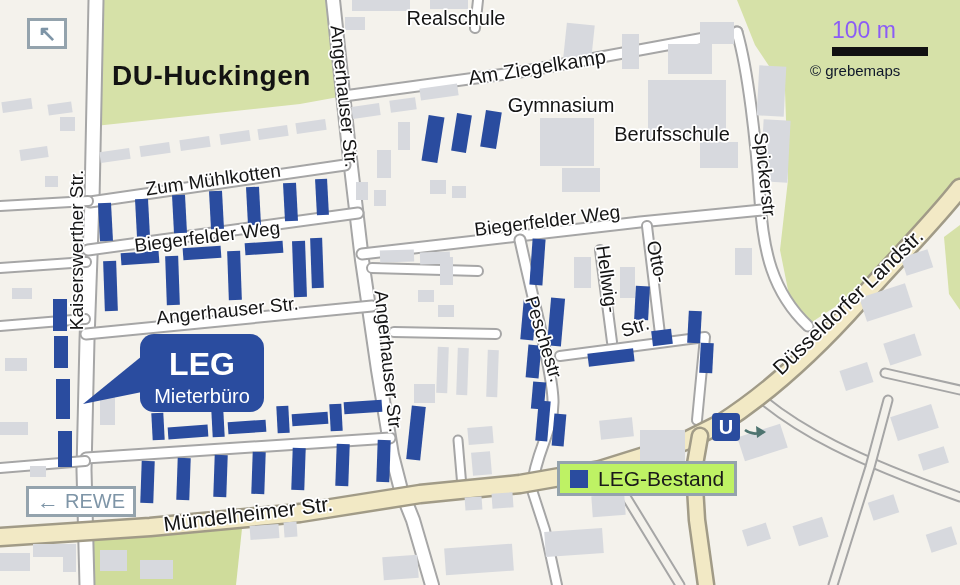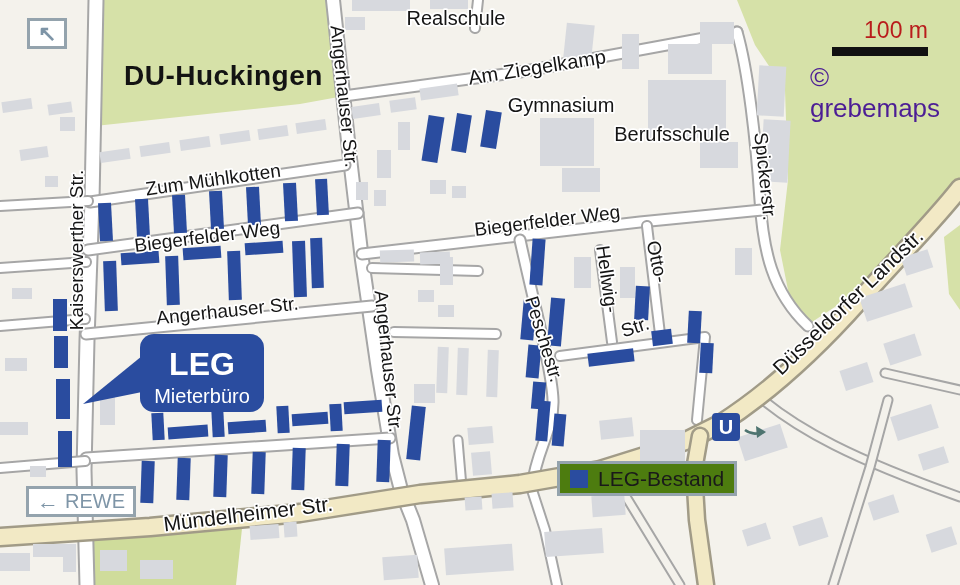--- a/index.html
+++ b/index.html
@@ -6,29 +6,29 @@
   .stage{position:relative;width:960px;height:585px;overflow:hidden;background:#f4f2ec;
          font-family:"Liberation Sans",sans-serif;}
   .stage svg{position:absolute;left:0;top:0;}
   .maplabel{font-family:"Liberation Sans",sans-serif;fill:#151515;stroke:#ffffff;stroke-width:3.5px;
             paint-order:stroke;stroke-linejoin:round;text-anchor:middle;}
   .callout-text{font-family:"Liberation Sans",sans-serif;fill:#ffffff;text-anchor:middle;}
   .ov{position:absolute;box-sizing:border-box;}
   .sign{display:flex;align-items:center;gap:6px;background:#ffffff;border:3px solid #94a3ad;
         color:#7e95a7;padding:0 8px;height:31px;font-size:20px;white-space:nowrap;}
   .sign .arr{font-weight:bold;font-size:22px;line-height:1;}
-  .legend{display:flex;align-items:center;gap:10px;background:#4d7c0f;border:3px solid #94a3ad;
+  .legend{display:flex;align-items:center;gap:10px;background:#bef264;border:3px solid #94a3ad;
           color:#1a1a1a;padding:0 10px;height:35px;font-size:21px;white-space:nowrap;}
   .legend .swatch{width:18px;height:18px;display:inline-block;}
   .ubadge{width:28px;height:28px;color:#fff;font-weight:bold;font-size:20px;text-align:center;
           line-height:28px;border-radius:4px;}
-  .scale-label{width:96px;text-align:right;font-size:23px;color:#b91c1c;}
+  .scale-label{width:96px;text-align:left;font-size:23px;color:#8b5cf6;}
   .scale-bar{width:96px;height:9px;background:#111;}
-  .copyright{font-size:26px;color:#4c1d95;}
-  .district-title{font-size:28px;font-weight:bold;color:#131313;letter-spacing:0.5px;margin-left:12px;}
+  .copyright{font-size:15px;color:#0f172a;}
+  .district-title{font-size:28px;font-weight:bold;color:#131313;letter-spacing:0.5px;}
 </style>
 </head>
 <body>
 
 <div class="stage">
   <svg width="960" height="585" viewBox="0 0 960 585">
       <polygon points="95,0 333,0 344,96 300,104 95,126" fill="#d6e1a8"></polygon>
       <polygon points="737,0 960,0 960,185 900,250 850,297 812,322 790,300 780,250 788,180 785,90 755,45" fill="#d6e1a8"></polygon>
       <polygon points="944,237 960,225 960,310 949,294" fill="#d6e1a8"></polygon>
       <polygon points="90,532 243,519 236,585 92,585" fill="#cfdc9b"></polygon>

